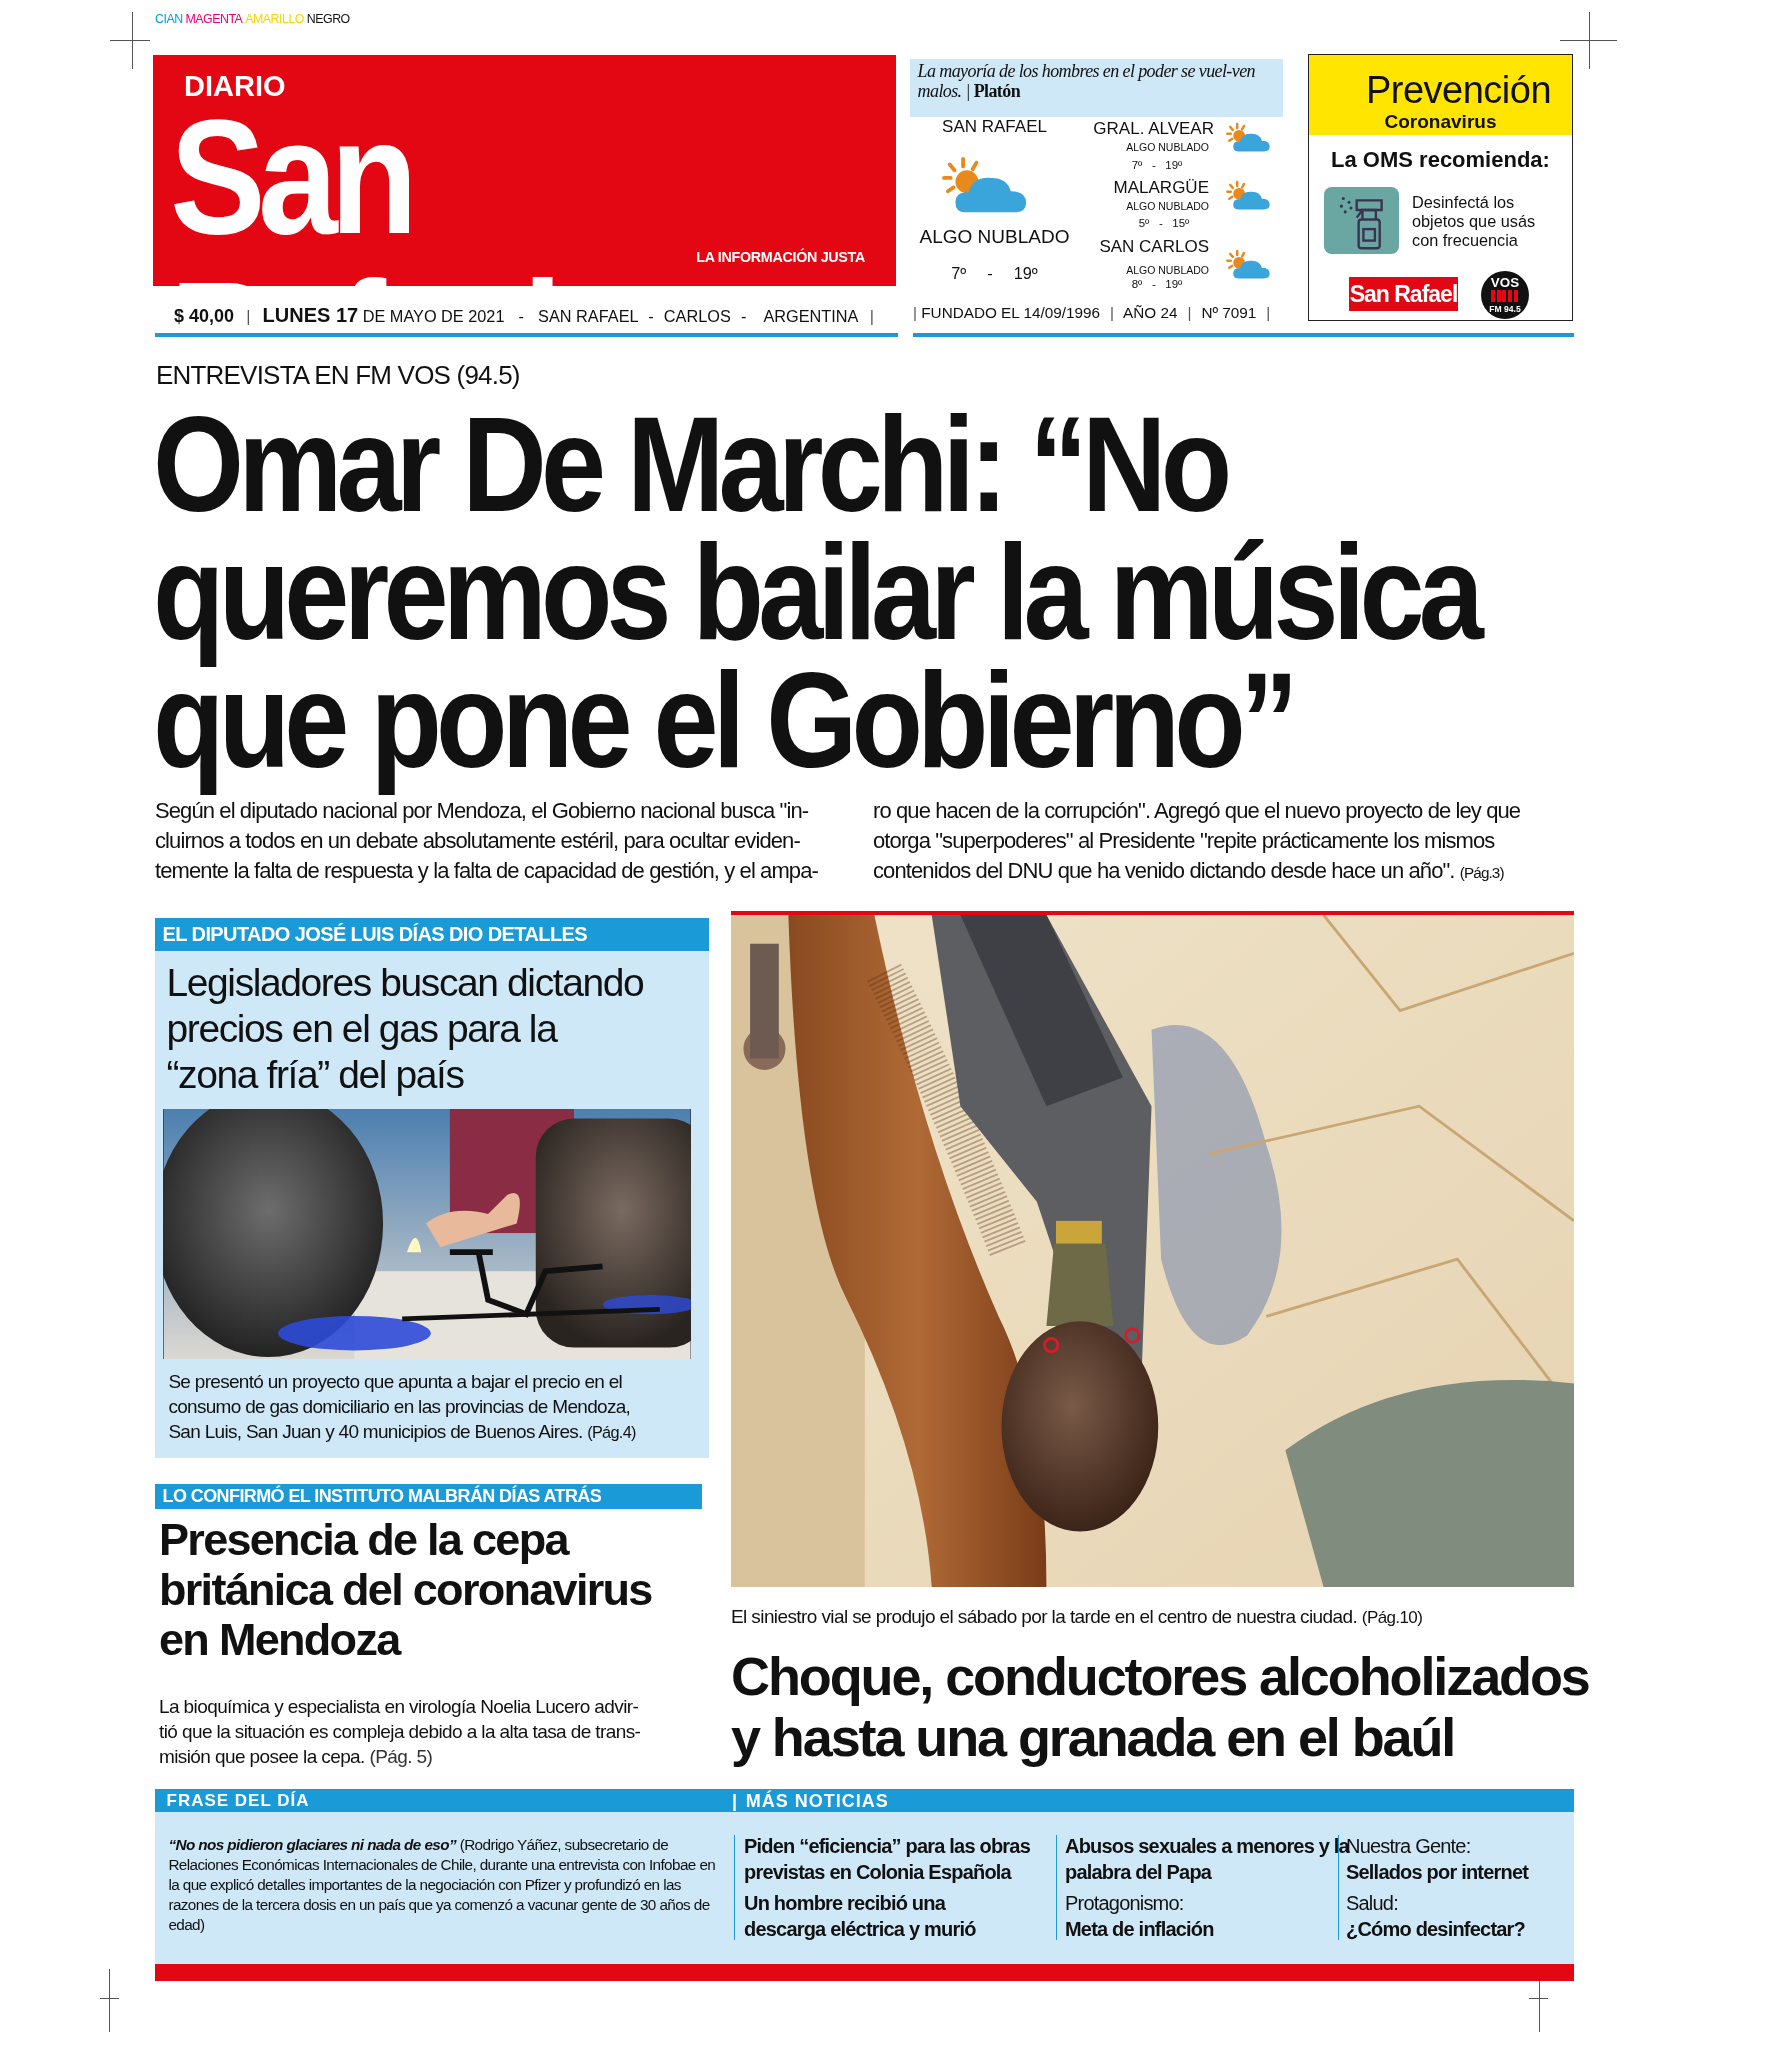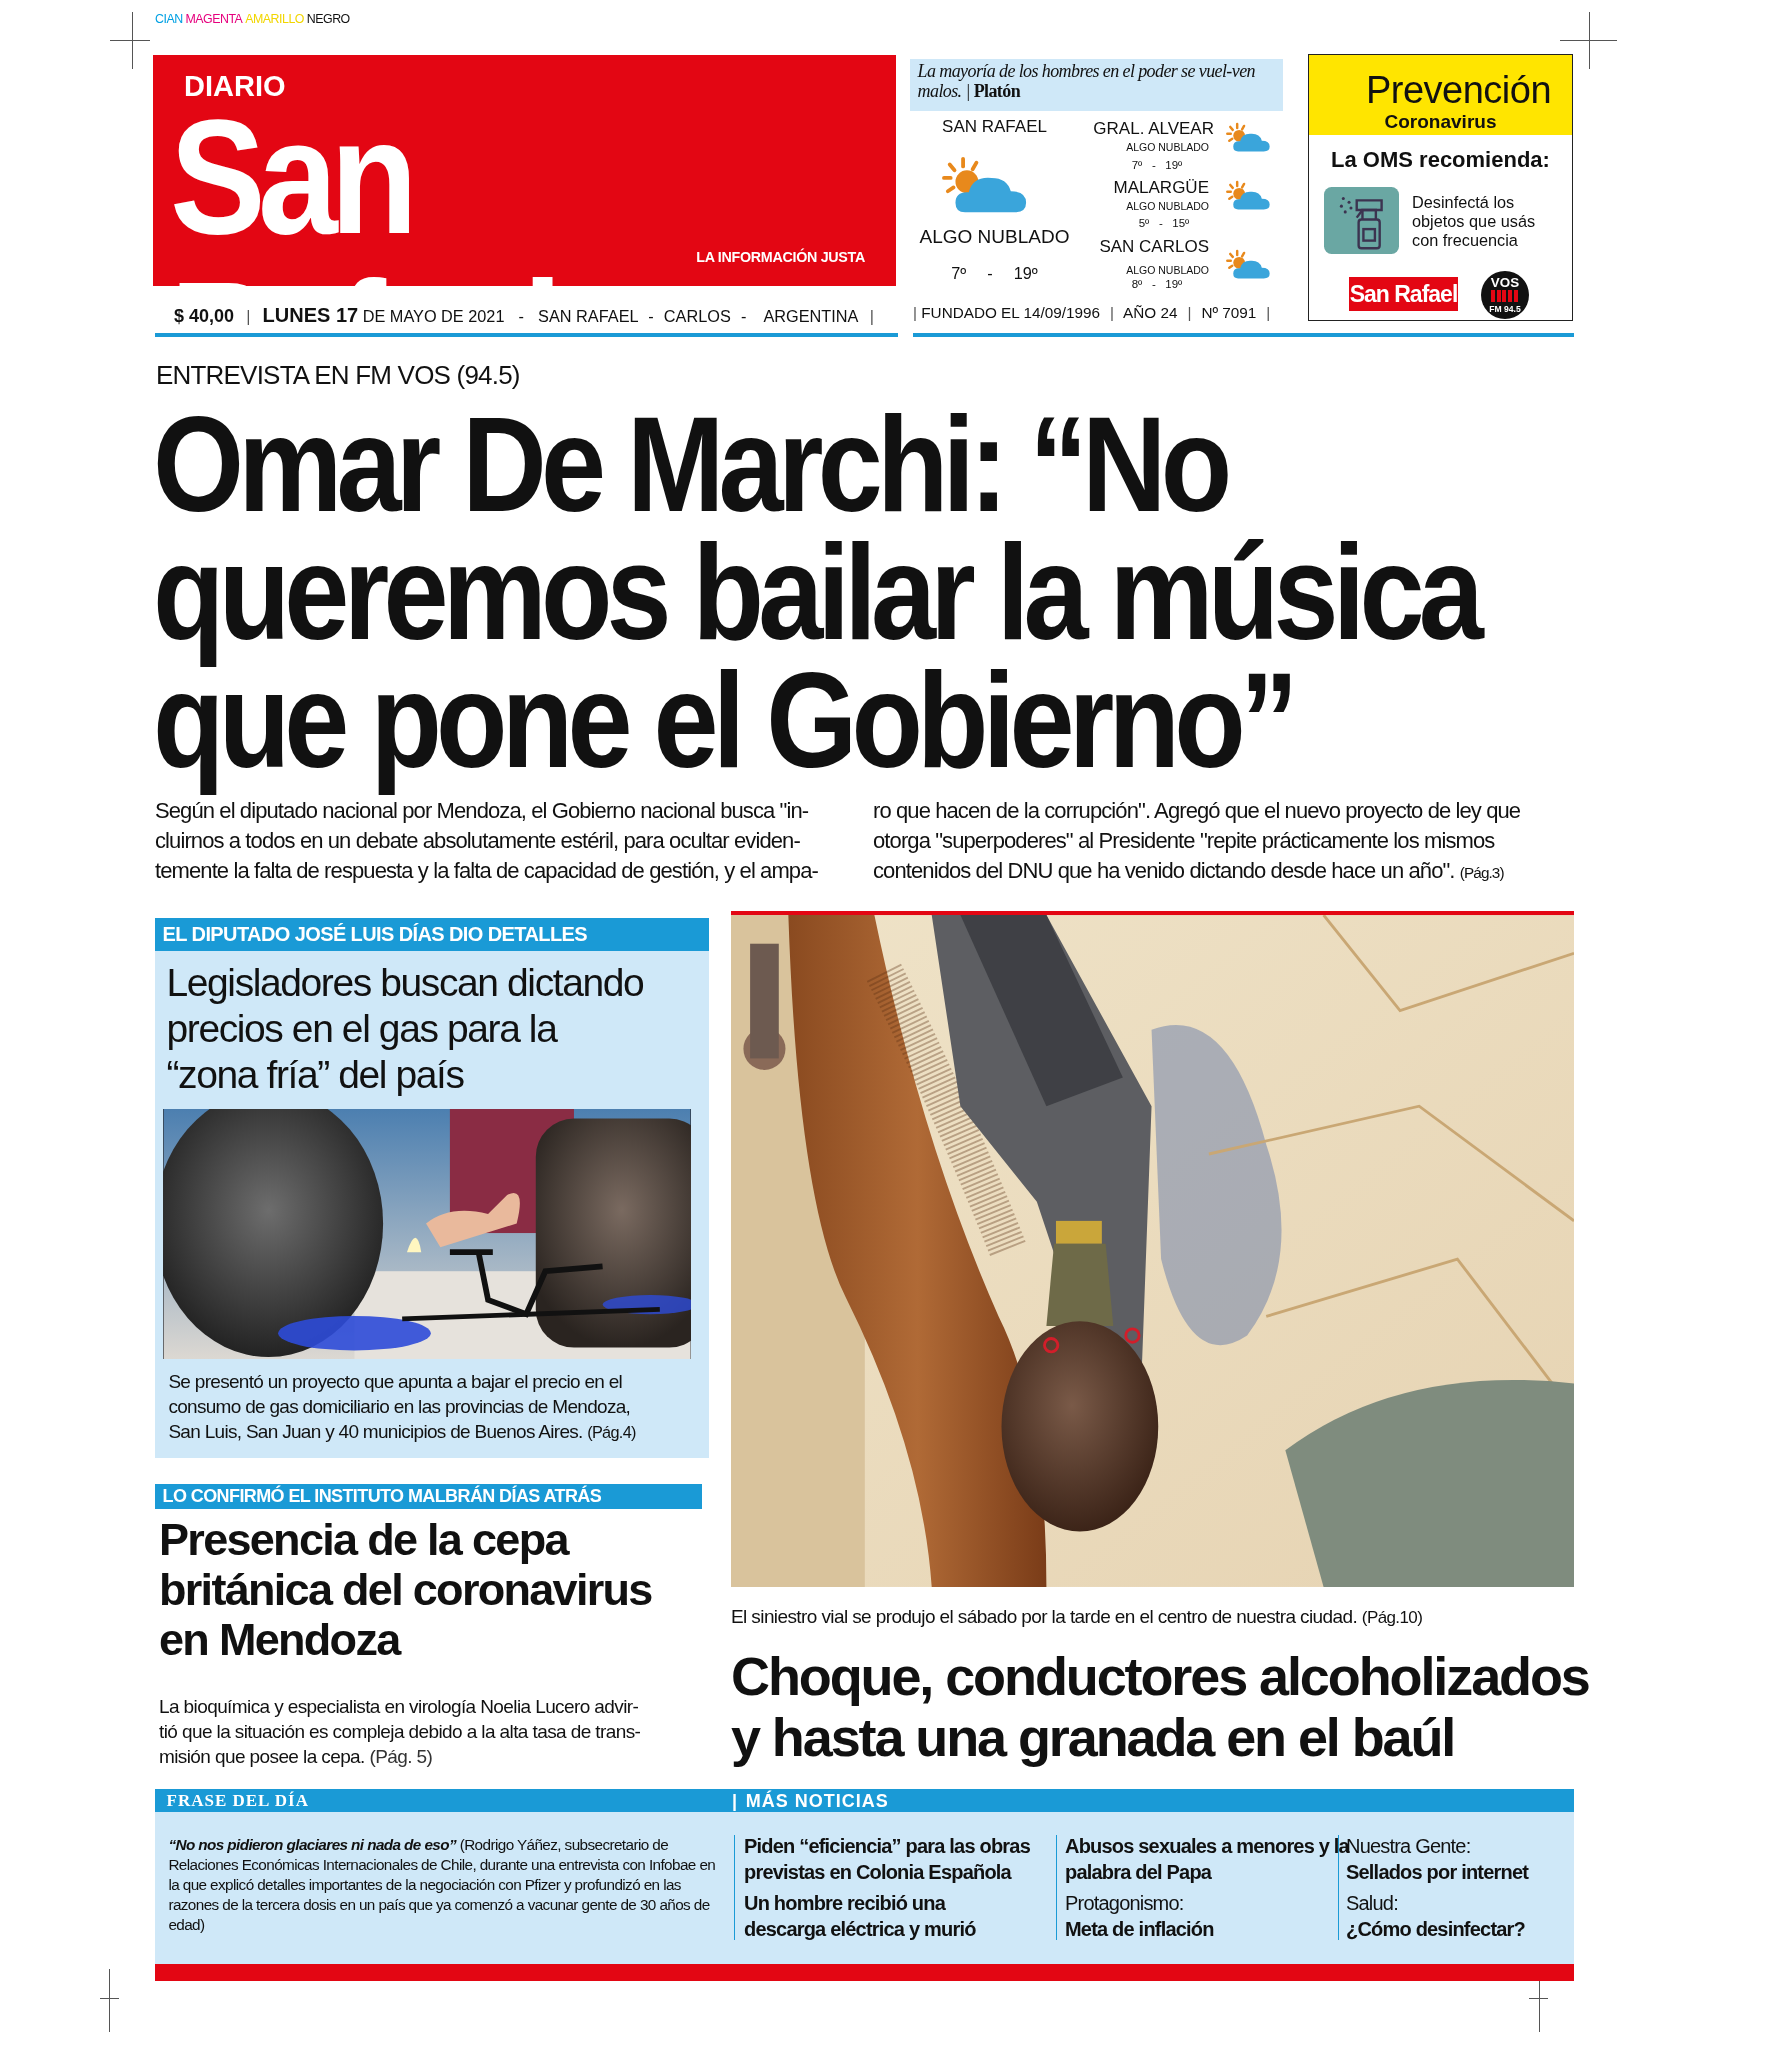--- a/index.html
+++ b/index.html
@@ -13,21 +13,21 @@
   .colorbar span{margin-right:2.9px;}
   
   #masthead{left:153px;top:55px;width:743px;height:231px;background:#e30613;color:#fff;}
   #masthead .diario{position:absolute;left:31px;top:15.3px;font-weight:bold;font-size:29px;letter-spacing:0px;}
   #masthead .name{position:absolute;left:17px;top:40px;font-weight:bold;font-size:163px;line-height:163px;letter-spacing:-8.6px;transform:scaleX(0.88);transform-origin:left top;}
   #masthead .tag{position:absolute;right:31px;bottom:21px;font-weight:bold;font-size:14.3px;letter-spacing:-0.3px;}
   
   .datebar{top:304px;font-size:16.3px;white-space:nowrap;}
   .blue-rule{position:absolute;height:3.8px;background:#1a9ad6;}
   
-  #quote{left:910px;top:59px;width:373px;height:52px;background:#cfe8f8;font-family:"Liberation Serif",serif;font-style:italic;font-size:18px;line-height:20px;padding:1.9px 7.6px;box-sizing:border-box;letter-spacing:-0.6px;}
+  #quote{left:910px;top:59px;width:373px;height:58px;background:#cfe8f8;font-family:"Liberation Serif",serif;font-style:italic;font-size:18px;line-height:20px;padding:1.9px 7.6px;box-sizing:border-box;letter-spacing:-0.6px;}
   #quote b{font-style:normal;}
   
   .wx{position:absolute;text-align:center;white-space:nowrap;}
   .cloud{position:absolute;}
   
   #prev{left:1308px;top:54px;width:265px;height:267px;border:1.9px solid #222;box-sizing:border-box;background:#fff;}
   #prev .yhead{position:absolute;left:0;top:0;width:100%;height:80px;background:#ffe500;text-align:center;}
   #prev .t1{font-weight:normal;font-size:38px;line-height:42px;margin-top:14px;letter-spacing:-0.5px;padding-left:36px;}
   #prev .t2{font-weight:bold;font-size:19px;line-height:21px;}
   #prev .oms{position:absolute;left:0;width:100%;top:92px;text-align:center;font-weight:bold;font-size:22px;}
@@ -328,21 +328,21 @@
 <div id="photocap" class="abs">
   <span>El siniestro vial se produjo el sábado por la tarde en el centro de nuestra ciudad.</span> <span style="font-size:17px;">(Pág.10)</span>
 </div>
 <div id="choque" class="abs">
   <div>Choque, conductores alcoholizados</div>
   <div>y hasta una granada en el baúl</div>
 </div>
 
 <div id="bottom" class="abs">
   <div class="hdr">
-    <span style="left:11.5px;font-family:Liberation Serif, serif;font-size:17px;">FRASE DEL DÍA</span>
+    <span style="left:11.5px;font-family:Liberation Sans, sans-serif;font-size:17px;">FRASE DEL DÍA</span>
     <span style="left:577px;"><span style="margin-right:7.6px;position:static;">|</span><span style="position:static;">MÁS NOTICIAS</span></span>
   </div>
   <div class="frase">
     <b><i>“No nos pidieron glaciares ni nada de eso”</i></b>
     <span>(Rodrigo Yáñez, subsecretario de Relaciones Económicas Internacionales de Chile, durante una entrevista con Infobae en la que explicó detalles importantes de la negociación con Pfizer y profundizó en las razones de la tercera dosis en un país que ya comenzó a vacunar gente de 30 años de edad)</span>
   </div>
 
   <div class="vdiv" style="left:579px;top:46px;height:105px;"></div>
   <div class="mn" style="left:589px;top:44px;width:315px;">
     <b>Piden “eficiencia” para las obras previstas en Colonia Española</b>

